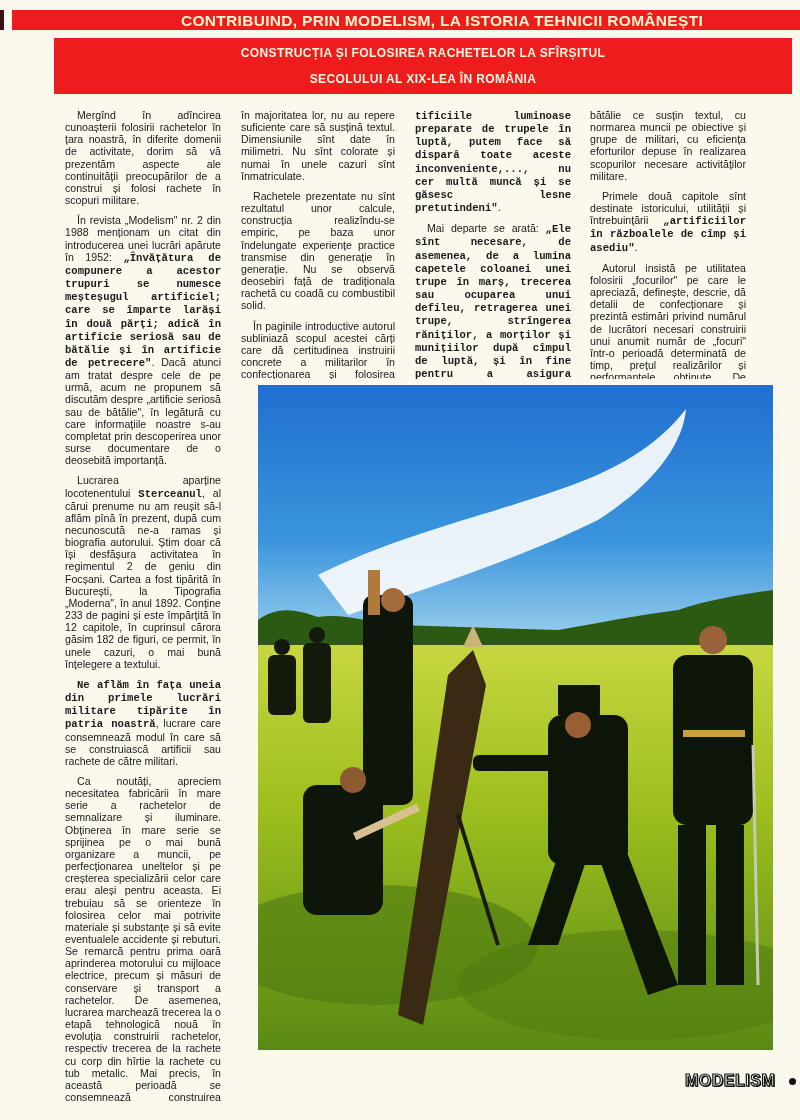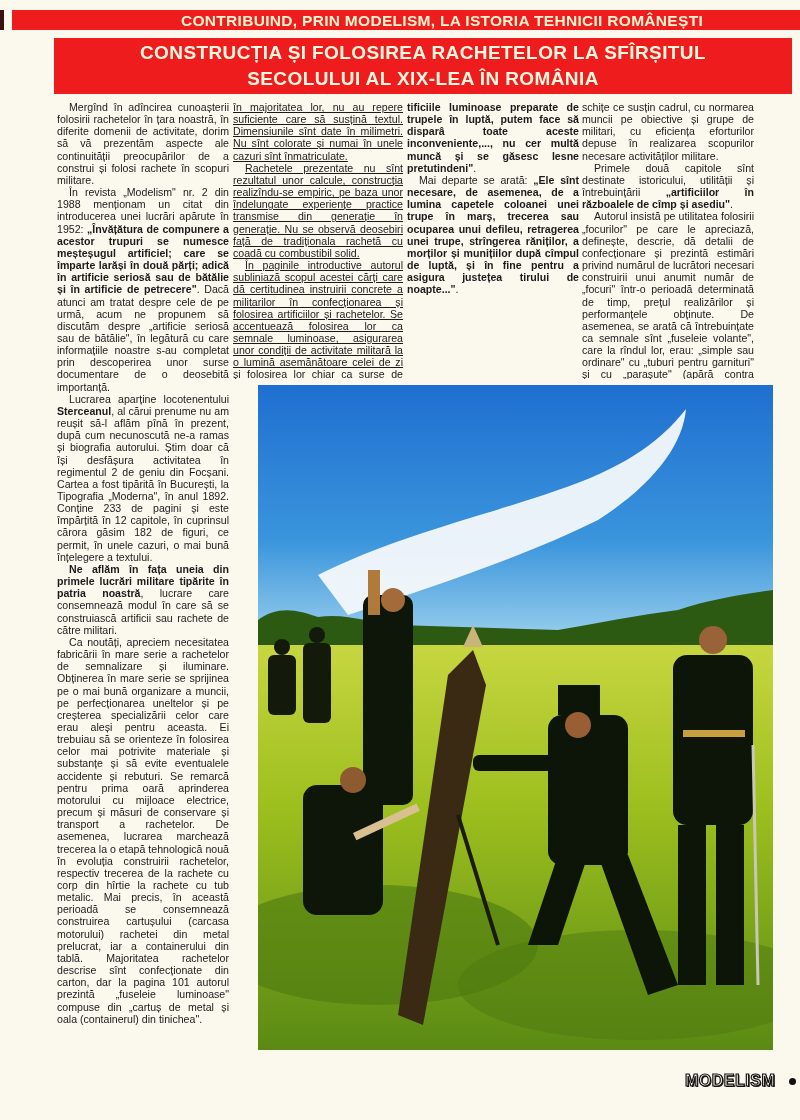--- a/index.html
+++ b/index.html
@@ -16,35 +16,35 @@
     color: #fff5d0;
     font-weight: bold; font-size: 15.5px; letter-spacing: 0.3px;
     display: flex; align-items: flex-end; justify-content: center;
     padding-left: 60px; box-sizing: border-box;
     white-space: nowrap;
   }
   .title-box {
     position: absolute; left: 54px; top: 38px; width: 738px; height: 56px;
     background: #ee1c1c;
     color: #fff8e0;
-    font-weight: bold; font-size: 19px; line-height: 26px;
+    font-weight: bold; font-size: 12px; line-height: 26px;
     text-align: center; letter-spacing: 0.4px;
     display: flex; flex-direction: column; justify-content: center; align-items: center;
   }
   .col {
     position: absolute; top: 101px;
     font-size: 10.6px; line-height: 12.15px;
     text-align: justify; hyphens: manual;
     overflow: hidden;
   }
-  .col p { margin: 0; text-indent: 12px; }
+  .col p { margin: 8px; text-indent: 12px; }
   .col p.noindent { text-indent: 0; }
-  .col b { font-weight: bold; }
+  .col b { font-weight: bold; font-family: Liberation Mono, monospace; }
   #col1 { left: 57px; width: 172px; height: 1000px; }
-  #col2 { left: 233px; width: 170px; height: 278px; text-decoration: underline; }
+  #col2 { left: 233px; width: 170px; height: 278px; }
   #col3 { left: 407px; width: 172px; height: 278px; }
   #col4 { left: 582px; width: 172px; height: 278px; }
 
   .illustration {
     position: absolute; left: 258px; top: 385px; width: 515px; height: 665px;
     overflow: hidden;
   }
   .illustration svg { display: block; }
   .footer {
     position: absolute; left: 685px; top: 1072px;
@@ -85,21 +85,21 @@
 <div class="col" id="col2">
     <p class="noindent">în majoritatea lor, nu au repere suficiente care să susțină textul. Dimensiunile sînt date în milimetri. Nu sînt colorate și numai în unele cazuri sînt înmatriculate.</p>
     <p>Rachetele prezentate nu sînt rezultatul unor calcule, construcția realizîndu-se empiric, pe baza unor îndelungate experiențe practice transmise din generație în generație. Nu se observă deosebiri față de tradiționala rachetă cu coadă cu combustibil solid.</p>
     <p>În paginile introductive autorul subliniază scopul acestei cărți care dă certitudinea instruirii concrete a militarilor în confecționarea și folosirea artificiilor și rachetelor. Se accentuează folosirea lor ca semnale luminoase, asigurarea unor condiții de activitate militară la o lumină asemănătoare celei de zi și folosirea lor chiar ca surse de comunicare, bazată pe diferitele culori ale artificiilor transportate de rachete. Au existat discuții legate de avantajul utilizării rachetelor sau a proiectoarelor producătoare de lumină electrică.</p>
   </div>
 <div class="col" id="col3">
     <p class="noindent"><b>tificiile luminoase preparate de trupele în luptă, putem face să disparâ toate aceste inconveniente,..., nu cer multă muncă și se găsesc lesne pretutindeni"</b>.</p>
     <p>Mai departe se arată: <b>„Ele sînt necesare, de asemenea, de a lumina capetele coloanei unei trupe în marș, trecerea sau ocuparea unui defileu, retragerea unei trupe, strîngerea răniților, a morților și munițiilor după cîmpul de luptă, și în fine pentru a asigura justețea tirului de noapte..."</b>.</p>
   </div>
 <div class="col" id="col4">
-    <p class="noindent">schițe ce susțin cadrul, cu normarea muncii pe obiective și grupe de militari, cu eficiența eforturilor depuse în realizarea scopurilor necesare activităților militare.</p>
+    <p class="noindent">bătălie ce susțin textul, cu normarea muncii pe obiective și grupe de militari, cu eficiența eforturilor depuse în realizarea scopurilor necesare activităților militare.</p>
     <p>Primele două capitole sînt destinate istoricului, utilității și întrebuințării <b>„artificiilor în războalele de cîmp și asediu"</b>.</p>
     <p>Autorul insistă pe utilitatea folosirii „focurilor" pe care le apreciază, definește, descrie, dă detalii de confecționare și prezintă estimări privind numărul de lucrători necesari construirii unui anumit număr de „focuri" într-o perioadă determinată de timp, prețul realizărilor și performanțele obținute. De asemenea, se arată că  întrebuințate ca semnale sînt „fuseleie volante", care la rîndul lor, erau: „simple sau ordinare" cu „tuburi pentru garnituri" și cu „parașute" (apără contra căderii). De subliniat că, pe tot parcursul lucrării, autorul a tratat racheta în cadrul artificiilor, dar n-a confundat-o niciodată cu acestea.</p>
   </div>
 
 <div class="illustration">
   <svg width="515" height="665" viewBox="0 0 515 665" xmlns="http://www.w3.org/2000/svg">
     <defs>
       <linearGradient id="sky" x1="0" y1="0" x2="0" y2="1">
         <stop offset="0" stop-color="#1f6fd0"></stop>
         <stop offset="0.6" stop-color="#3a95dc"></stop>

